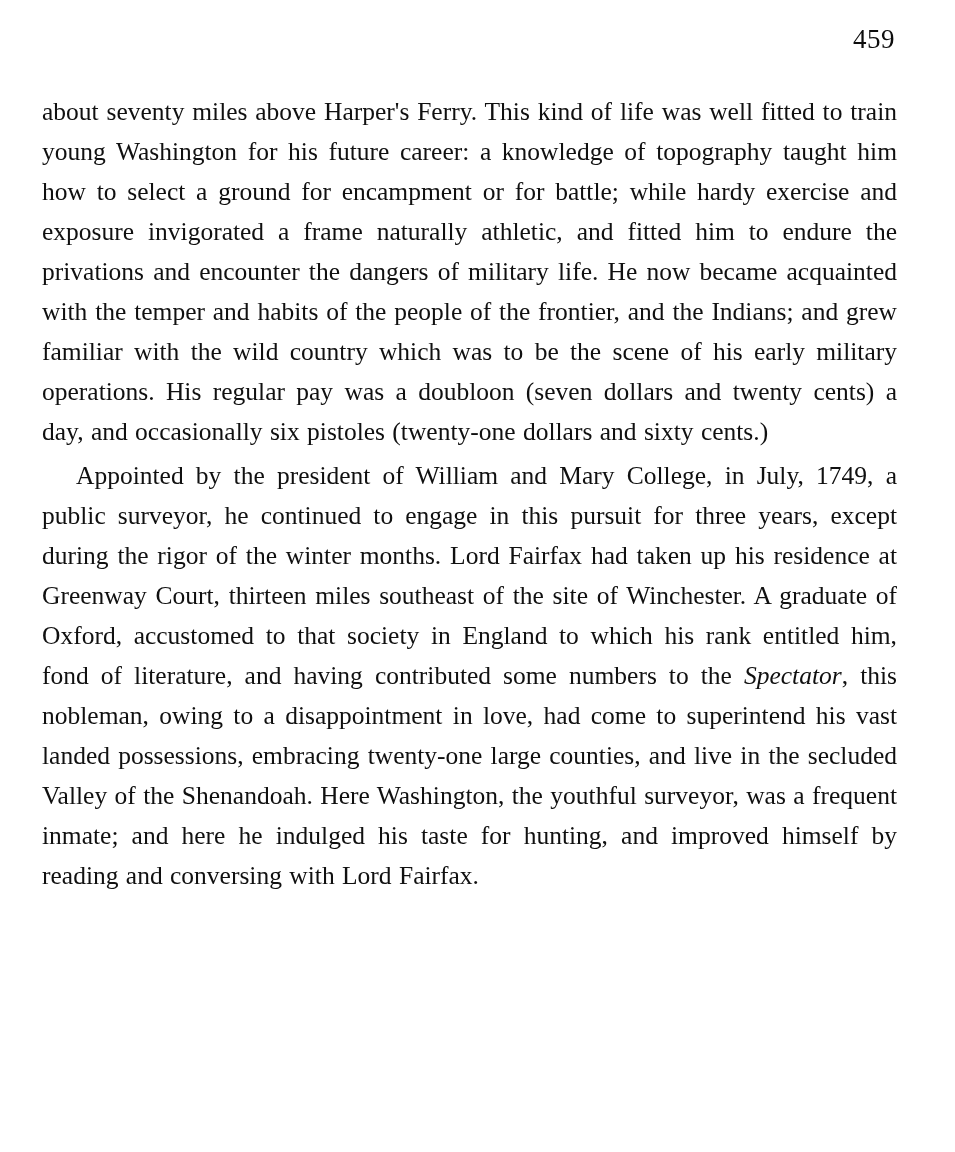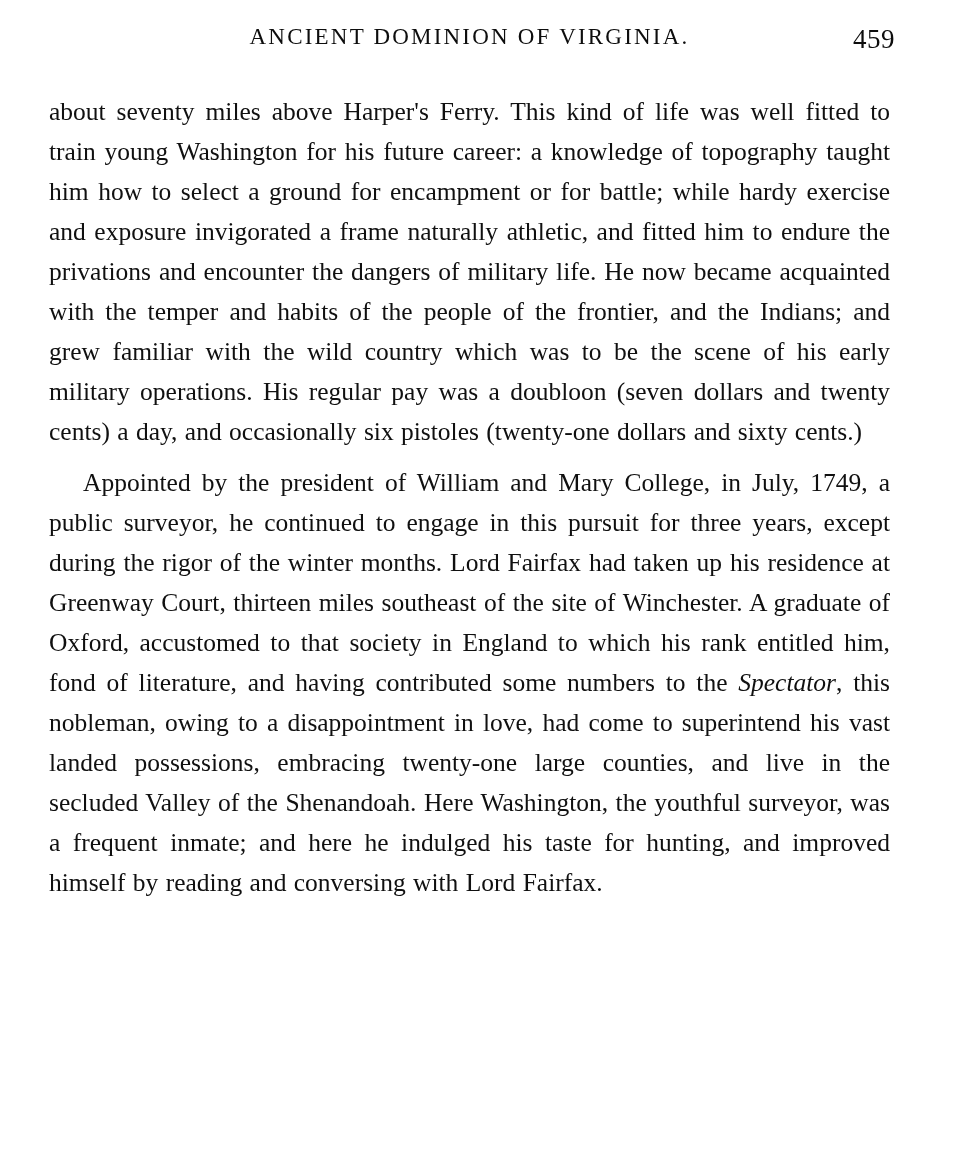--- a/index.html
+++ b/index.html
@@ -48,42 +48,41 @@
   .body-text {
     margin-top: 24px;
     padding: 0 18px 0 18px;
   }
   .para {
     text-align: justify;
     text-align-last: left;
     font-size: 25.5px;
     line-height: 40px;
     word-spacing: 1px;
-    margin: 11px;
+    margin: 4px;
     color: #101010;
     hyphens: manual;
   }
   .para + .para {
     text-indent: 34px;
     margin-top: 0;
   }
   .para.first {
     text-indent: 0;
   }
   em {
     font-style: italic;
   }
 </style>
 </head>
 <body>
 
 <div class="page">
 
   <div class="running-head">
-    <div class="running-title">ANCIENT DOMINION OF VIRGINIA.</div>
     <div class="page-number">459</div>
   </div>
 
   <div class="body-text">
 
     <p class="para first">about seventy miles above Harper's Ferry. This kind of life was well fitted to train young Washington for his future career: a knowledge of topography taught him how to select a ground for encampment or for battle; while hardy exercise and exposure invigorated a frame naturally athletic, and fitted him to endure the privations and encounter the dangers of military life. He now became acquainted with the temper and habits of the people of the frontier, and the Indians; and grew familiar with the wild country which was to be the scene of his early military operations. His regular pay was a doubloon (seven dollars and twenty cents) a day, and occasionally six pistoles (twenty-one dollars and sixty cents.)</p>
 
     <p class="para"><span>Appointed by the president of William and Mary College, in July, 1749, a public surveyor, he continued to engage in this pursuit for three years, except during the rigor of the winter months. Lord Fairfax had taken up his residence at Greenway Court, thirteen miles southeast of the site of Winchester. A graduate of Oxford, accustomed to that society in England to which his rank entitled him, fond of literature, and having contributed some numbers to the </span><em>Spectator</em><span>, this nobleman, owing to a disappointment in love, had come to superintend his vast landed possessions, embracing twenty-one large counties, and live in the secluded Valley of the Shenandoah. Here Washington, the youthful surveyor, was a frequent inmate; and here he indulged his taste for hunting, and improved himself by reading and conversing with Lord Fairfax.</span></p>
 
   </div>

